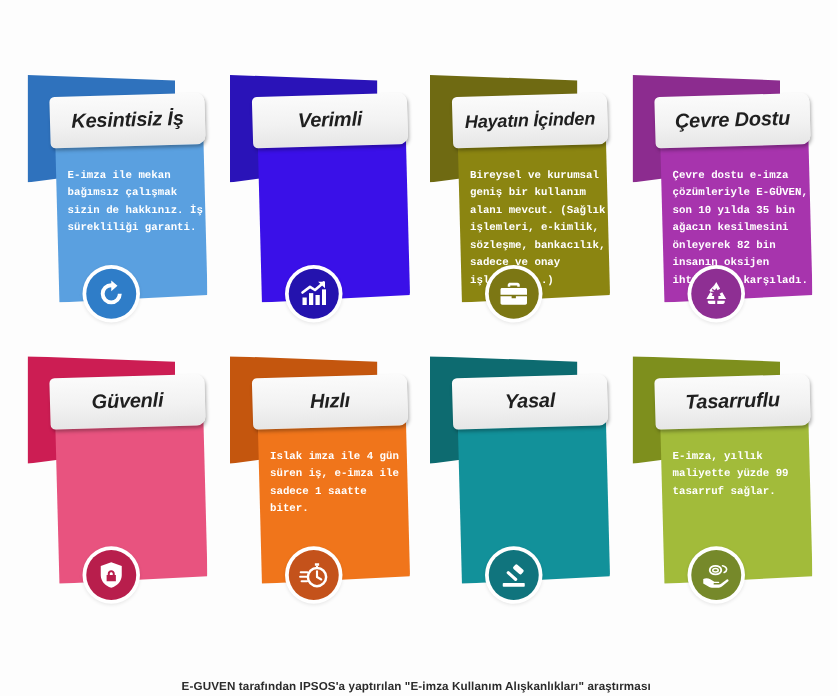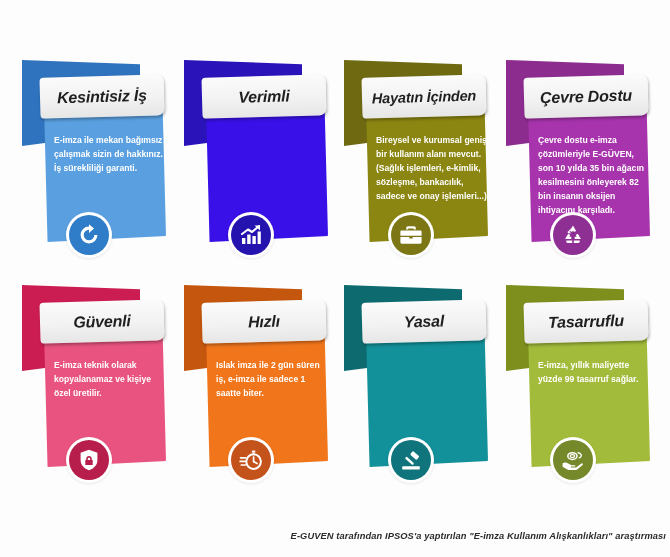--- a/index.html
+++ b/index.html
@@ -81,20 +81,21 @@
   }
   .body-text {
     position: absolute;
     left: 40px;
     top: 82px;
     width: 112px;
     font-size: 8.6px;
     line-height: 1.62;
     color: #ffffff;
     font-weight: bold;
+    font-family: Liberation Mono, monospace;
   }
 
   
   .badge {
     position: absolute;
     left: 55px;
     top: 163px;
     width: 40px;
     height: 40px;
     border-radius: 50%;
@@ -102,26 +103,25 @@
     align-items: center;
     justify-content: center;
     box-shadow: 0 0 0 3px #ffffff, 0 1px 3px 3px rgba(0,0,0,0.09);
   }
   .badge svg { display: block; }
 
   
   #footer {
     position: absolute;
     left: 0;
-    bottom: 14px;
+    bottom: 0;
     width: 100%;
-    text-align: right;
+    text-align: center;
     padding-right: 4px;
     box-sizing: border-box;
-    font-style: italic;
   }
   #footer-text {
     font-size: 9.3px;
     font-weight: bold;
     color: #2b2b2b;
     letter-spacing: 0.1px;
   }
 </style>
 </head>
 <body>
@@ -187,36 +187,35 @@
           <path fill="#fff" d="M4.1 16.1l3.1-5.3 2.1 1.2-1 1.7h2v2.4z"></path>
           <path fill="#fff" d="M5.3 17.6h5.9v2.5H6.9c-1.2 0-2.1-1.1-1.6-2.5z"></path>
           <path fill="#fff" d="M19.9 16.1l-3.1-5.3-2.1 1.2 1 1.7h-2v2.4z"></path>
           <path fill="#fff" d="M18.7 17.6h-5.9v2.5h4.3c1.2 0 2.1-1.1 1.6-2.5z"></path>
         </svg>
       </div>
     </div>
     <div class="card" style="left: 14px; top: 277px;">
       <div class="banner" style="background: rgb(204, 29, 83);"></div>
       <div class="body" style="background: rgb(232, 83, 127);"></div>
-      <div class="body-text">E-imza teknik olarak kopyalanamaz ve kişiye özel üretilir.</div>
       <div class="plate">
         <span class="plate-text">Güvenli</span>
       </div>
       <div class="badge" style="background: rgb(184, 30, 76);">
         <svg width="24" height="24" viewBox="0 0 24 24">
           <path fill="#fff" d="M12 1.8l8.4 3v7.1c0 4.8-3.4 8.6-8.4 10.3-5-1.7-8.4-5.5-8.4-10.3V4.8z"></path>
           <path fill="#b81e4c" d="M12 8.1c-1.6 0-2.8 1.2-2.8 2.8v1.1H8.3v5h7.4v-5h-.9v-1.1c0-1.6-1.2-2.8-2.8-2.8zm0 1.6c.7 0 1.2.5 1.2 1.2v1.1h-2.4v-1.1c0-.7.5-1.2 1.2-1.2z"></path>
           <circle cx="12" cy="14.3" r="1.1" fill="#b81e4c"></circle>
         </svg>
       </div>
     </div>
     <div class="card" style="left: 176px; top: 277px;">
       <div class="banner" style="background: rgb(196, 86, 14);"></div>
       <div class="body" style="background: rgb(240, 117, 27);"></div>
-      <div class="body-text">Islak imza ile 2 gün süren iş, e-imza ile sadece 1 saatte biter.</div>
+      <div class="body-text">Islak imza ile 4 gün süren iş, e-imza ile sadece 1 saatte biter.</div>
       <div class="plate">
         <span class="plate-text">Hızlı</span>
       </div>
       <div class="badge" style="background: rgb(196, 82, 27);">
         <svg width="24" height="24" viewBox="0 0 24 24">
           <circle cx="14.6" cy="13.6" r="7.3" fill="none" stroke="#fff" stroke-width="2"></circle>
           <path fill="#fff" d="M12.9 2.6h3.4v2h-3.4z"></path>
           <path fill="#fff" d="M13.8 4.6h1.6v2.6h-1.6z"></path>
           <path d="M14.6 13.6 L14.6 9.1" stroke="#fff" stroke-width="1.7" stroke-linecap="round"></path>
           <path d="M14.6 13.6 L18 15.6" stroke="#fff" stroke-width="1.7" stroke-linecap="round"></path>

